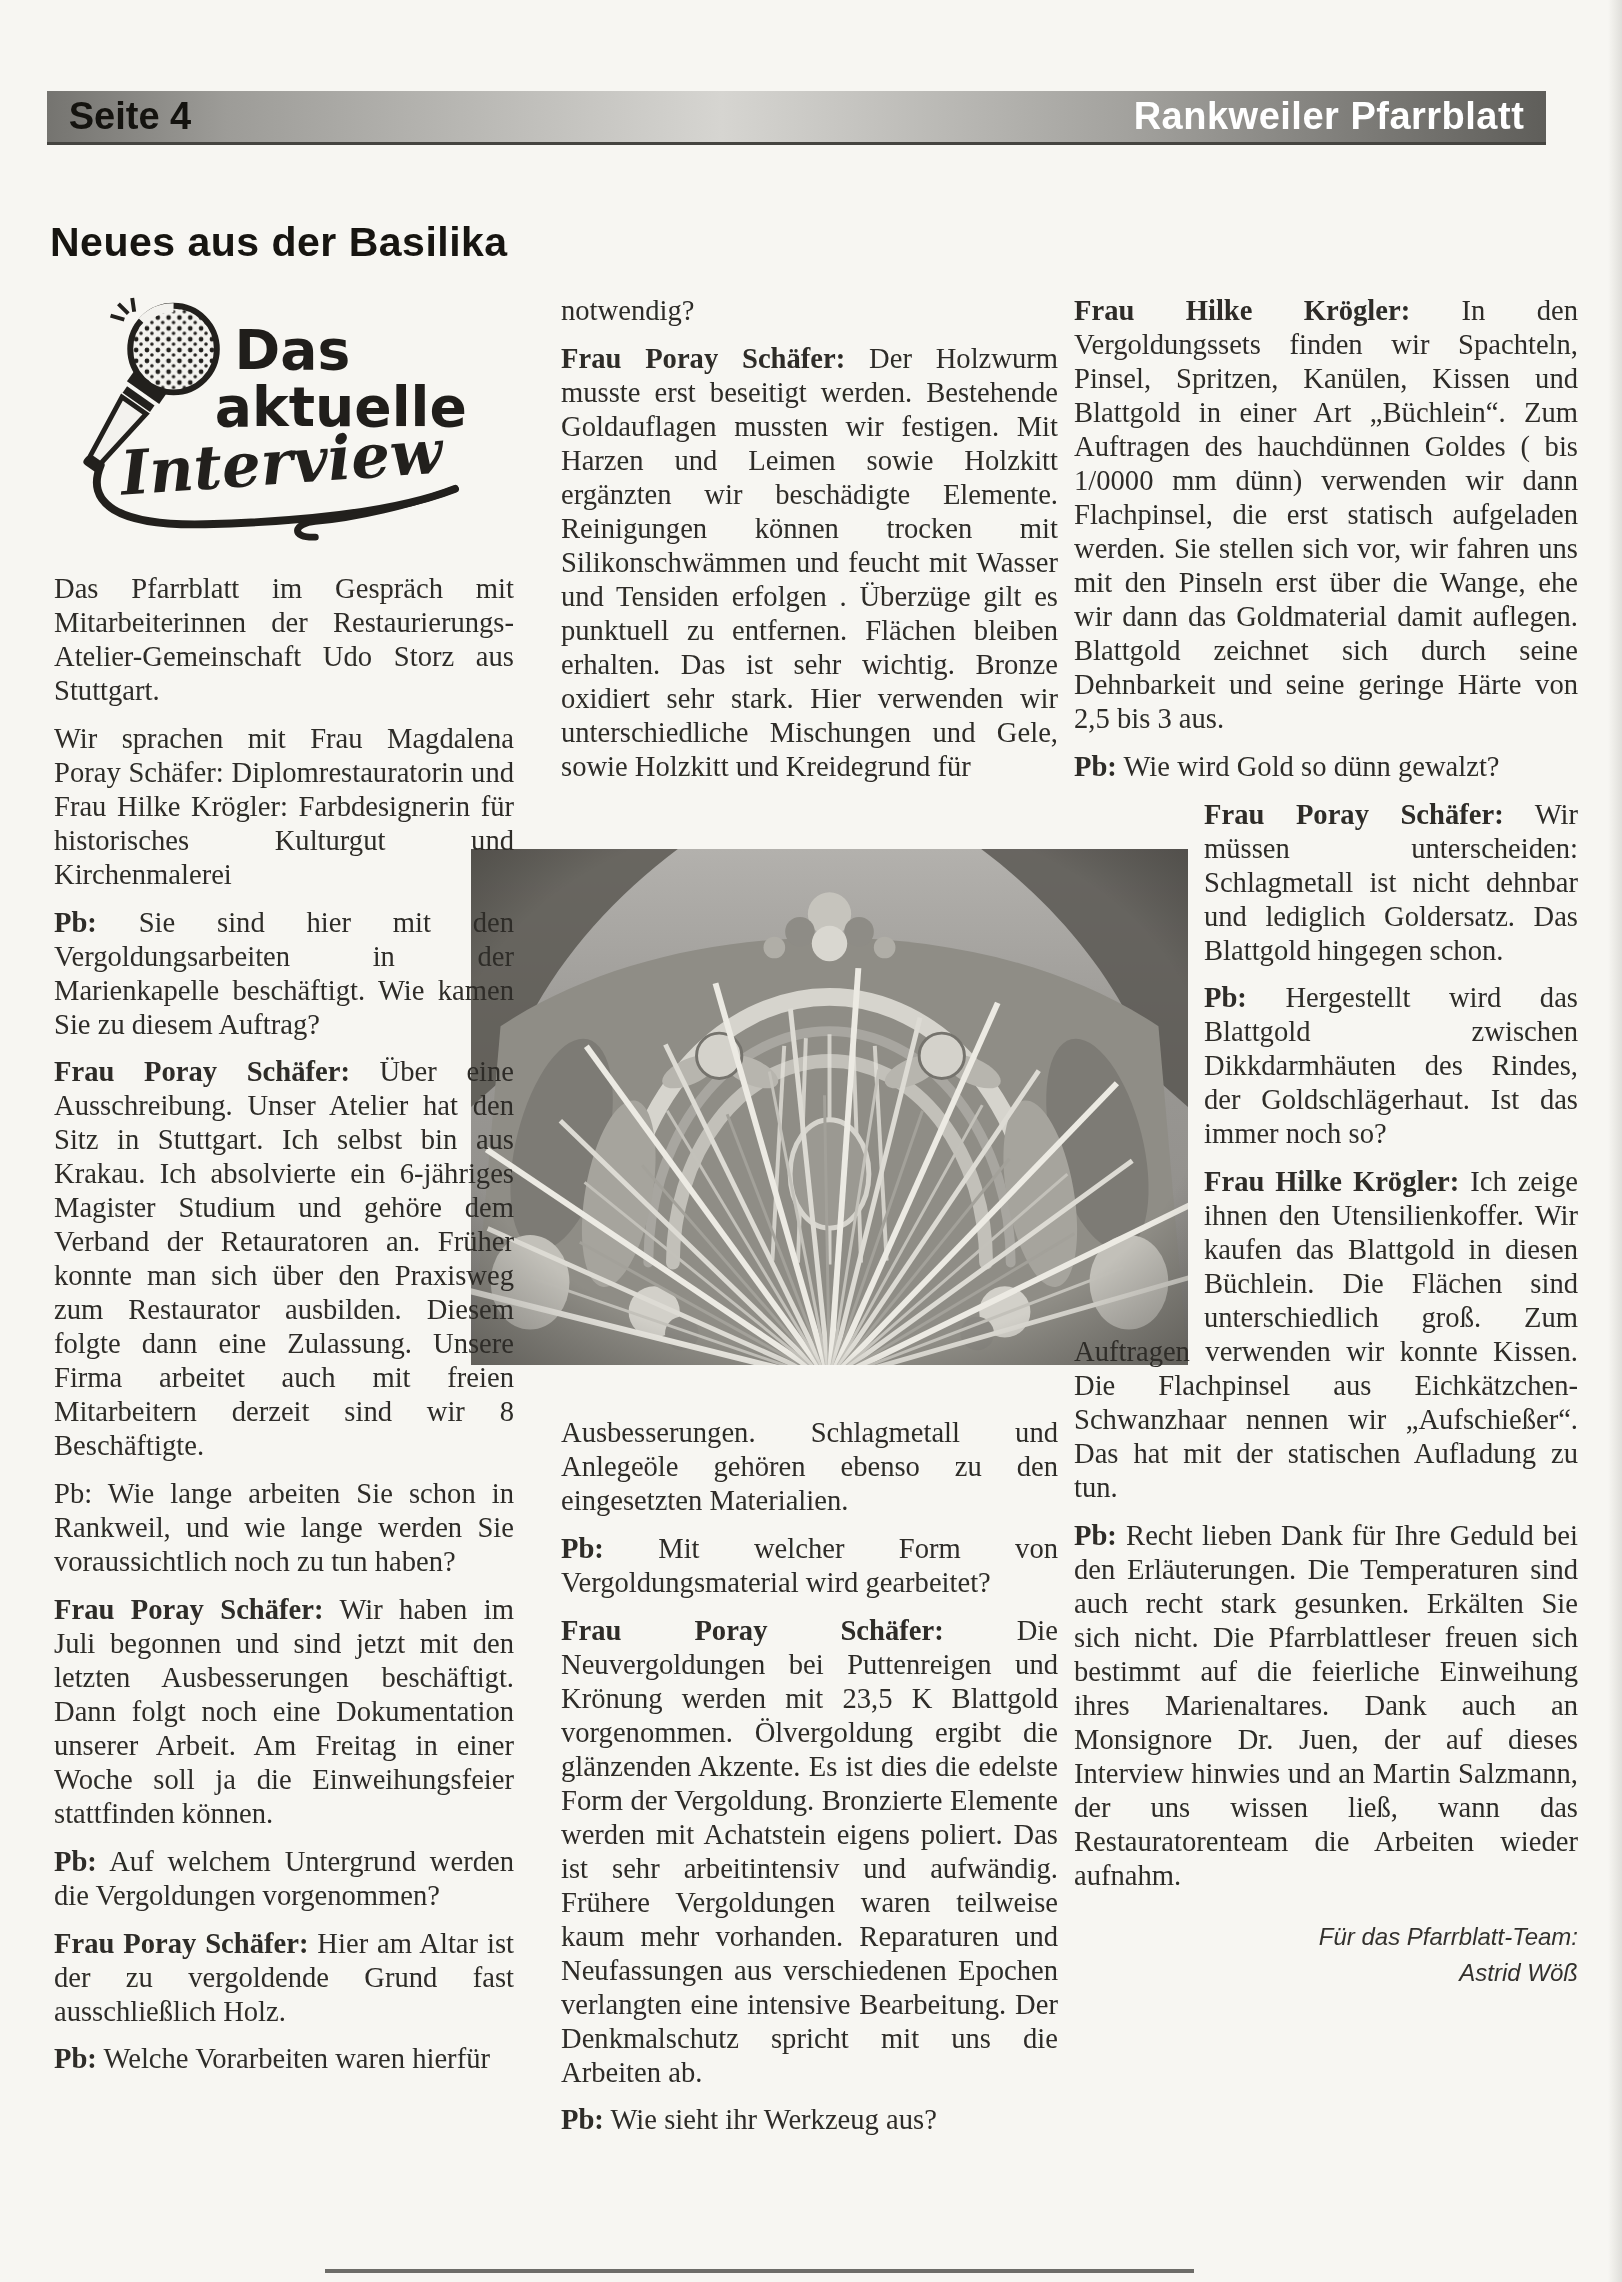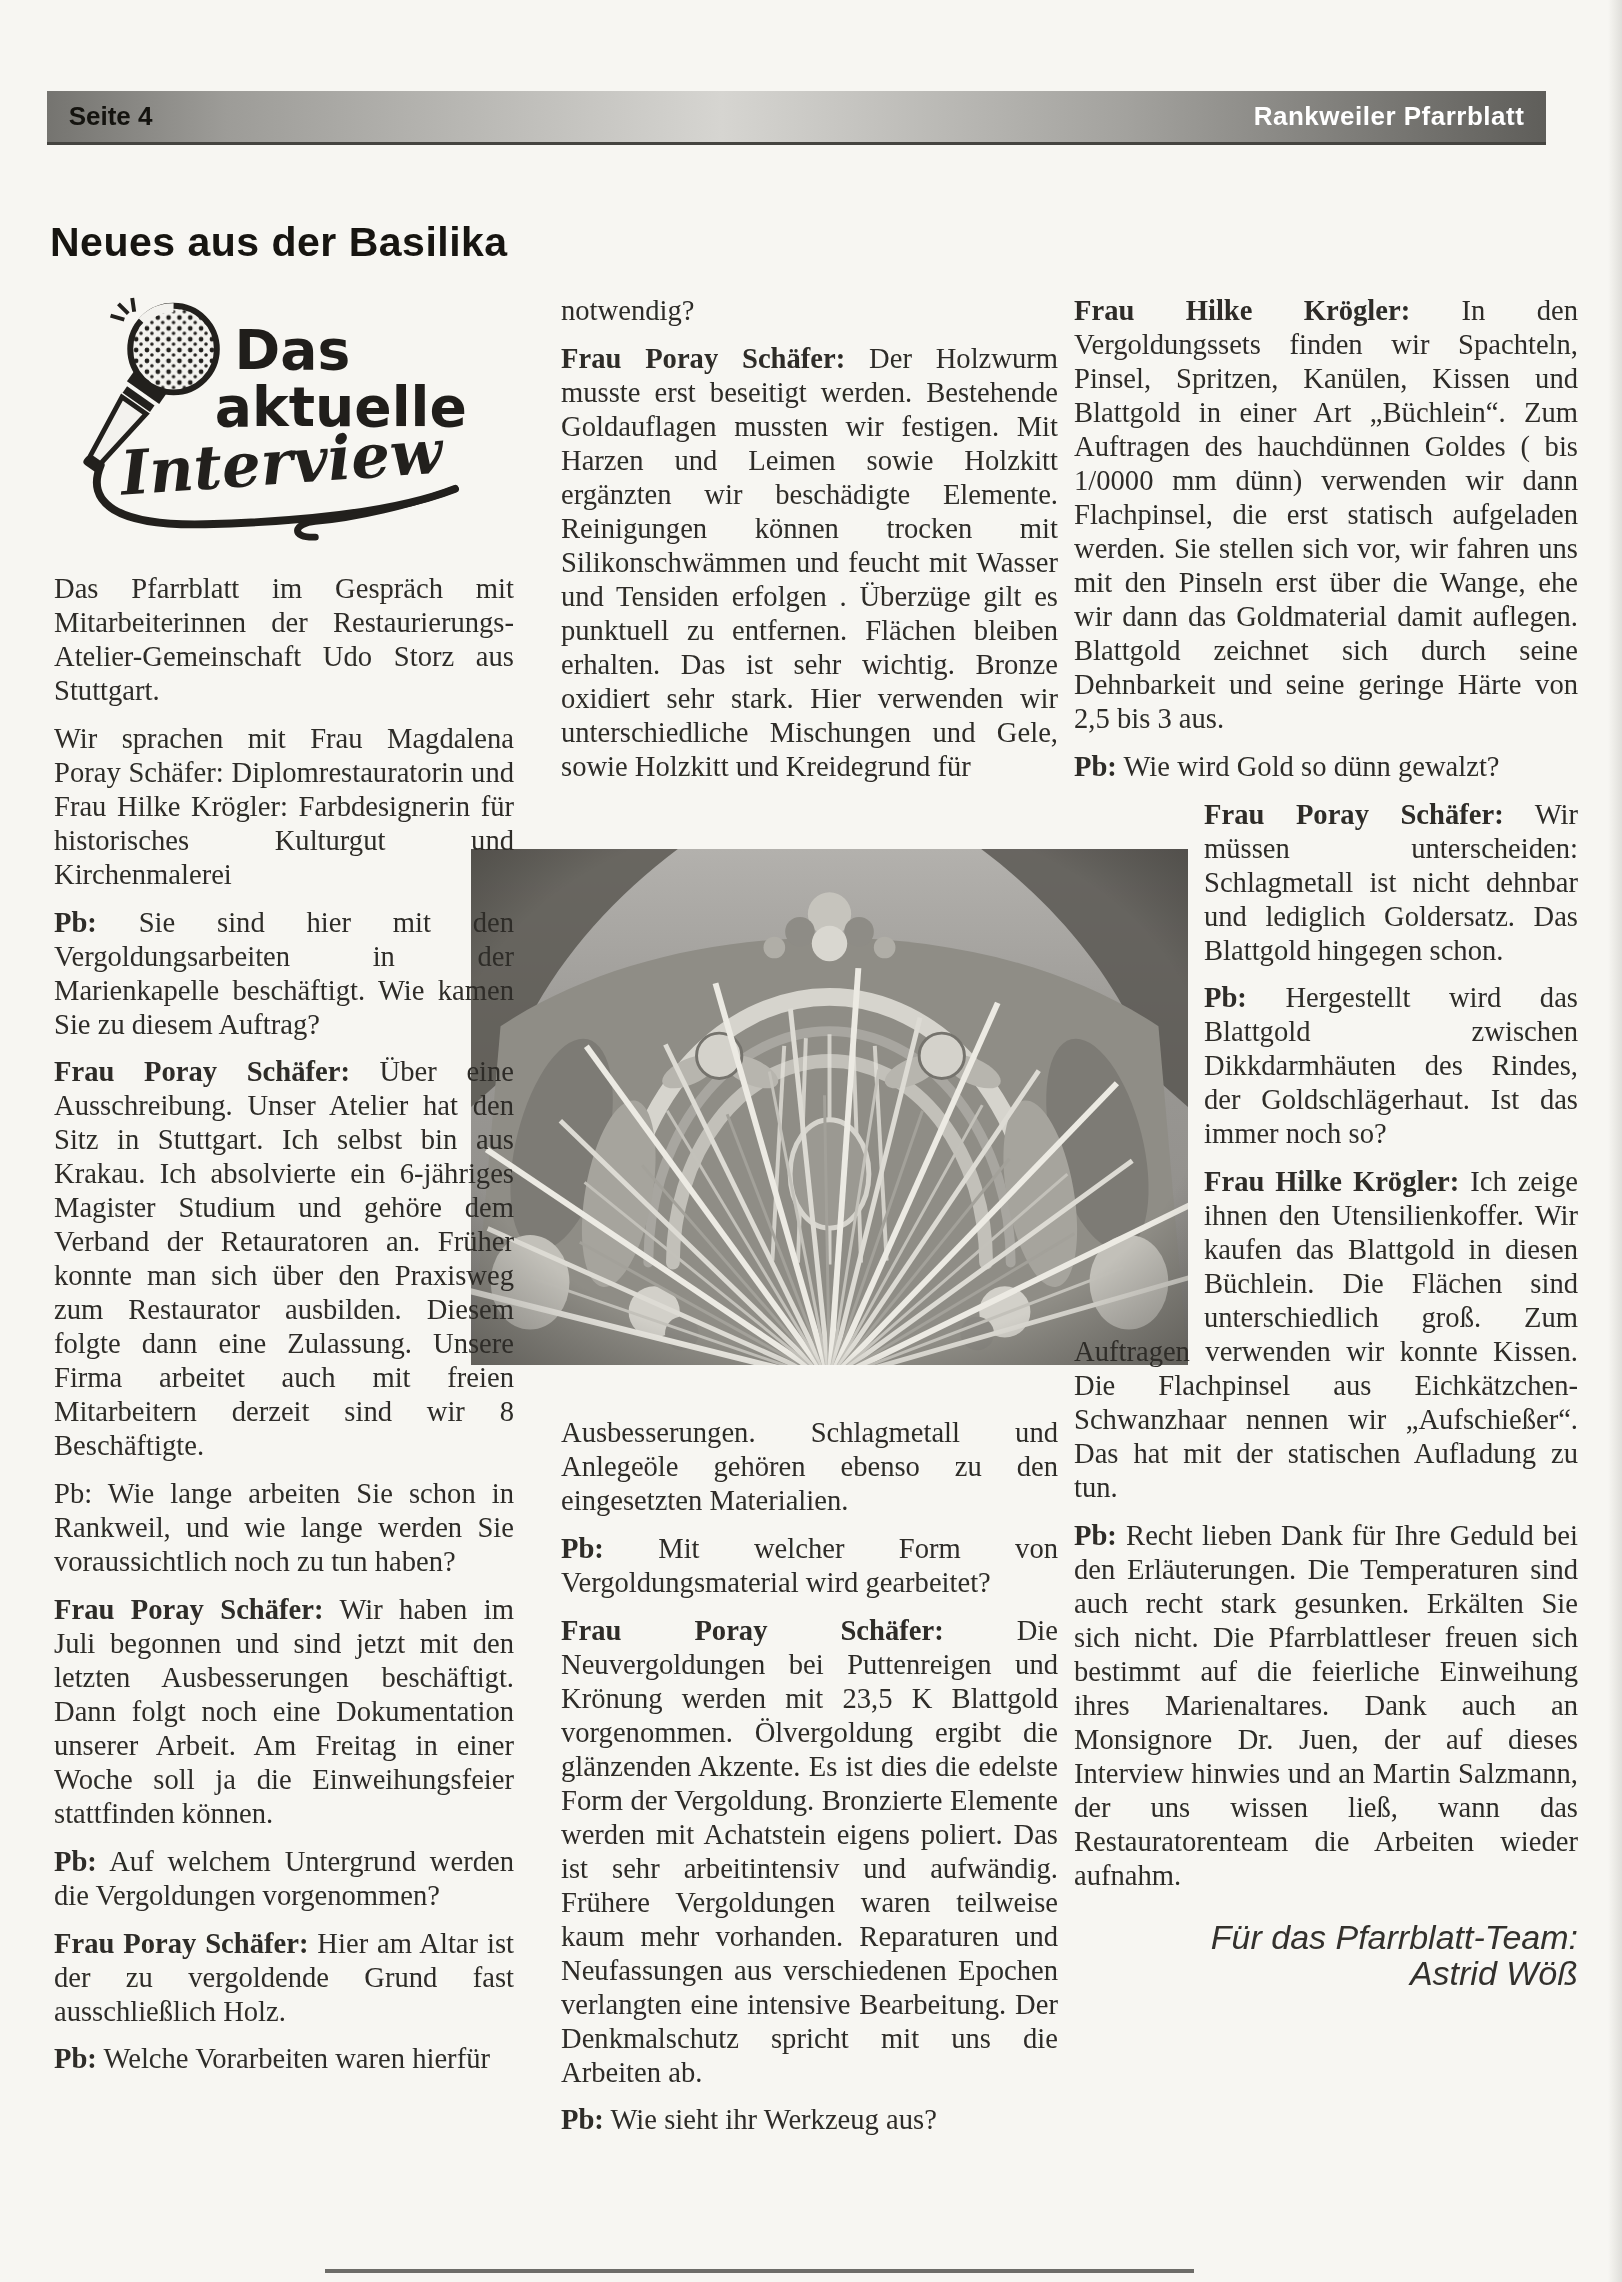--- a/index.html
+++ b/index.html
@@ -1,37 +1,37 @@
 <!DOCTYPE html>
 <html><head>
 <meta charset="utf-8">
 <style>
   html,body{margin:0;padding:0;background:#e9e8e4;}
   .page{position:relative;width:1622px;height:2282px;background:#f7f6f2;
         font-family:"Liberation Serif",serif;color:#2e2c28;overflow:hidden;}
   .headbar{position:absolute;left:47px;top:91px;width:1499px;height:54px;
         background:linear-gradient(90deg,#757470 0%,#9d9c98 12%,#d6d5d1 45%,#a3a29e 72%,#5f5e5a 100%);
         border-bottom:3.9px solid #454440;display:flex;align-items:center;justify-content:space-between;
-        padding:0 21.7px;box-sizing:border-box;font-family:"Liberation Sans",sans-serif;font-weight:bold;font-size:26px;}
+        padding:0 21.7px;box-sizing:border-box;font-family:"Liberation Sans",sans-serif;font-weight:bold;font-size:38px;}
   .page-label{color:#14130f;}
   .masthead{color:#ffffff;letter-spacing:0.5px;}
   .title{position:absolute;left:50px;top:219px;font-family:"Liberation Sans",sans-serif;
         font-weight:bold;font-size:41px;color:#171511;letter-spacing:0.5px;}
   .logo{position:absolute;left:57px;top:292px;width:426px;height:250px;}
   .photo{position:absolute;left:471px;top:849px;width:717px;height:516px;}
   .col{position:absolute;text-align:justify;font-size:28.6px;line-height:34px;}
   .col p{margin:0 0 13.8px 0;}
   b.lead{font-weight:bold;}
   #col1{left:54px;top:572px;width:460px;}
   #col2a{left:561px;top:294px;width:497px;}
   #col2b{left:561px;top:1416px;width:497px;}
   #col3{left:1074px;top:294px;width:504px;}
   .cutout{float:left;width:130px;height:520px;}
   .signature{margin-top:25.6px;text-align:right;font-family:"Liberation Sans",sans-serif;
-        font-style:italic;font-size:34px;line-height:36px;color:#33312d;}
+        font-style:italic;font-size:24px;line-height:36px;color:#33312d;}
   .bottom-mark{position:absolute;left:325px;top:2269px;width:869px;height:3.9px;background:#3f3e3a;opacity:.75;}
   .edge-shade{position:absolute;right:0;top:0;width:13.8px;height:100%;
         background:linear-gradient(to right,rgba(0,0,0,0),rgba(100,98,92,.16));}
 </style>
 </head>
 <body>
 
 <div class="page">
 
   <div class="headbar">

